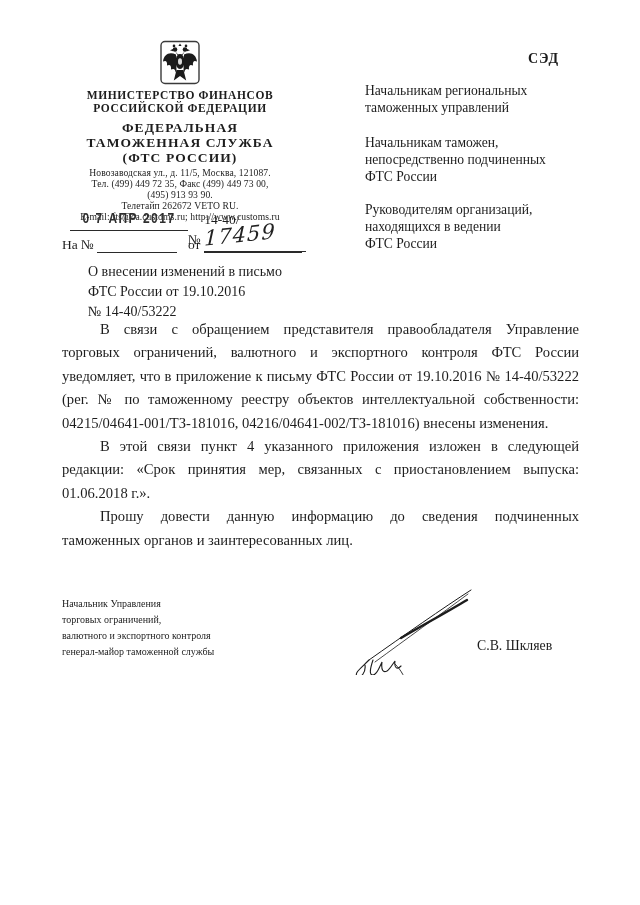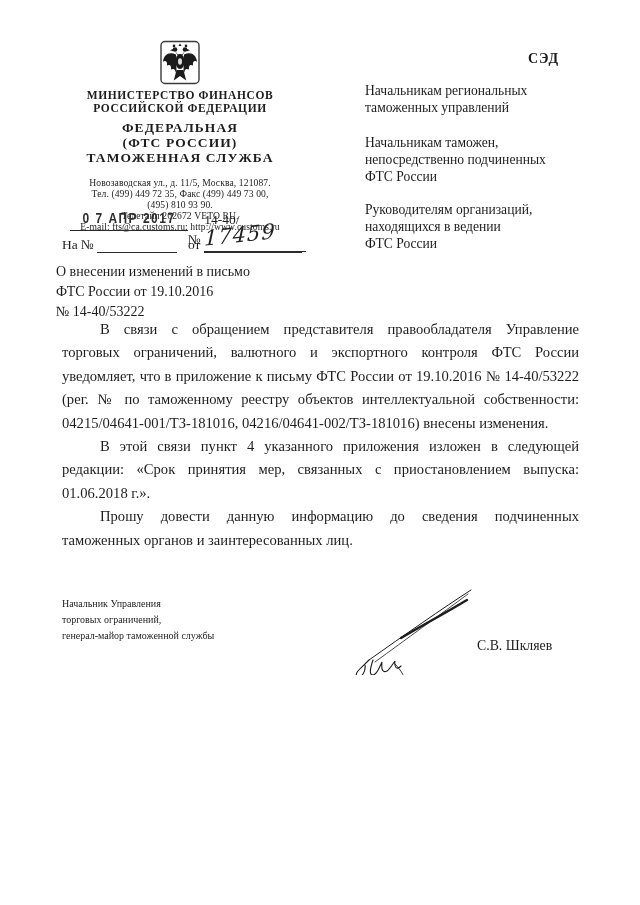--- a/index.html
+++ b/index.html
@@ -23,21 +23,21 @@
     margin-bottom:3px;
   }
   .ministry{
     font-weight:bold;font-size:11.5px;line-height:13px;letter-spacing:0.6px;
   }
   .service{
     font-weight:bold;font-size:13.5px;line-height:15px;letter-spacing:1.1px;
     margin-top:5px;
   }
   .address{
-    font-size:9.6px;line-height:11px;margin-top:12px;letter-spacing:0.1px;
+    font-size:9.6px;line-height:11px;margin-top:2px;letter-spacing:0.1px;
   }
   
   .stamp-cell{
     position:absolute;left:70px;top:208px;width:118px;
     text-align:center;border-bottom:1.2px solid #2a2a2a;
     padding-bottom:4px;
   }
   .stamp-text{
     font-family:"Liberation Sans", sans-serif;
     font-weight:bold;font-size:12px;letter-spacing:1.5px;
@@ -68,21 +68,21 @@
   .blank-ot{width:98px;}
   
   .sed{
     position:absolute;left:528px;top:51px;
     font-weight:bold;font-size:14px;letter-spacing:1px;text-align:center;
   }
   .addressee{position:absolute;left:365px;width:220px;font-size:13.6px;line-height:17px;}
   .addr1{top:82px;} .addr2{top:134px;} .addr3{top:201px;}
   
   .subject{
-    position:absolute;left:56px;top:262px;
+    position:absolute;left:88px;top:262px;
     font-size:14px;line-height:20px;width:300px;
   }
   
   .body-text{
     position:absolute;left:62px;top:318px;width:517px;
     font-size:14.6px;line-height:23.4px;
   }
   .bl{white-space:nowrap;}
   .jl{text-align:justify;text-align-last:justify;white-space:normal;}
   .ind{padding-left:38px;}
@@ -121,27 +121,27 @@
         </g>
         <ellipse cx="20" cy="21" rx="2" ry="3.2" fill="#fff" opacity="0.85"></ellipse>
       </svg>
     </span>
     <div class="ministry">
       <div>МИНИСТЕРСТВО ФИНАНСОВ</div>
       <div>РОССИЙСКОЙ ФЕДЕРАЦИИ</div>
     </div>
     <div class="service">
       <div>ФЕДЕРАЛЬНАЯ</div>
+      <div>ТАМОЖЕННАЯ СЛУЖБА</div>
       <div>(ФТС РОССИИ)</div>
-      <div>ТАМОЖЕННАЯ СЛУЖБА</div>
     </div>
     <div class="address">
       <div>Новозаводская ул., д. 11/5, Москва, 121087.</div>
       <div>Тел. (499) 449 72 35, Факс (499) 449 73 00,</div>
-      <div>(495) 810 93 90.</div>
+      <div>(495) 913 93 90.</div>
       <div>Телетайп 262672 VETO RU.</div>
       <div>E-mail: fts@ca.customs.ru; http://www.customs.ru</div>
     </div>
   </div>
 
   <div class="stamp-cell">
     <span class="stamp-text">0 7 АПР 2017</span>
   </div>
   <div class="num-cell">
     <span>№</span>
@@ -186,20 +186,21 @@
     <div class="bl jl ind">В этой связи пункт 4 указанного приложения изложен в следующей</div>
     <div class="bl jl">редакции: «Срок принятия мер, связанных с приостановлением выпуска:</div>
     <div class="bl">01.06.2018 г.».</div>
     <div class="bl jl ind">Прошу довести данную информацию до сведения подчиненных</div>
     <div class="bl">таможенных органов и заинтересованных лиц.</div>
   </div>
 
   <div class="sig-block">
     <div>Начальник Управления</div>
     <div>торговых ограничений,</div>
+    <div>валютного и экспортного контроля</div>
     <div>генерал-майор таможенной службы</div>
   </div>
 
   <span class="sig-svg">
     <svg width="150" height="95" viewBox="0 0 150 95">
       <g fill="none" stroke="#1c1c1c" stroke-linecap="round">
         <path d="M138 10 C110 28 70 56 36 80" stroke-width="1"></path>
         <path d="M135 14 C108 34 72 60 42 82" stroke-width="0.8"></path>
         <path d="M134 20 C114 32 92 44 68 58" stroke-width="2.4"></path>
         <path d="M36 80 c-8 8 -15 13 -12 16 c4 3 9 -4 8 -11" stroke-width="1.1"></path>

